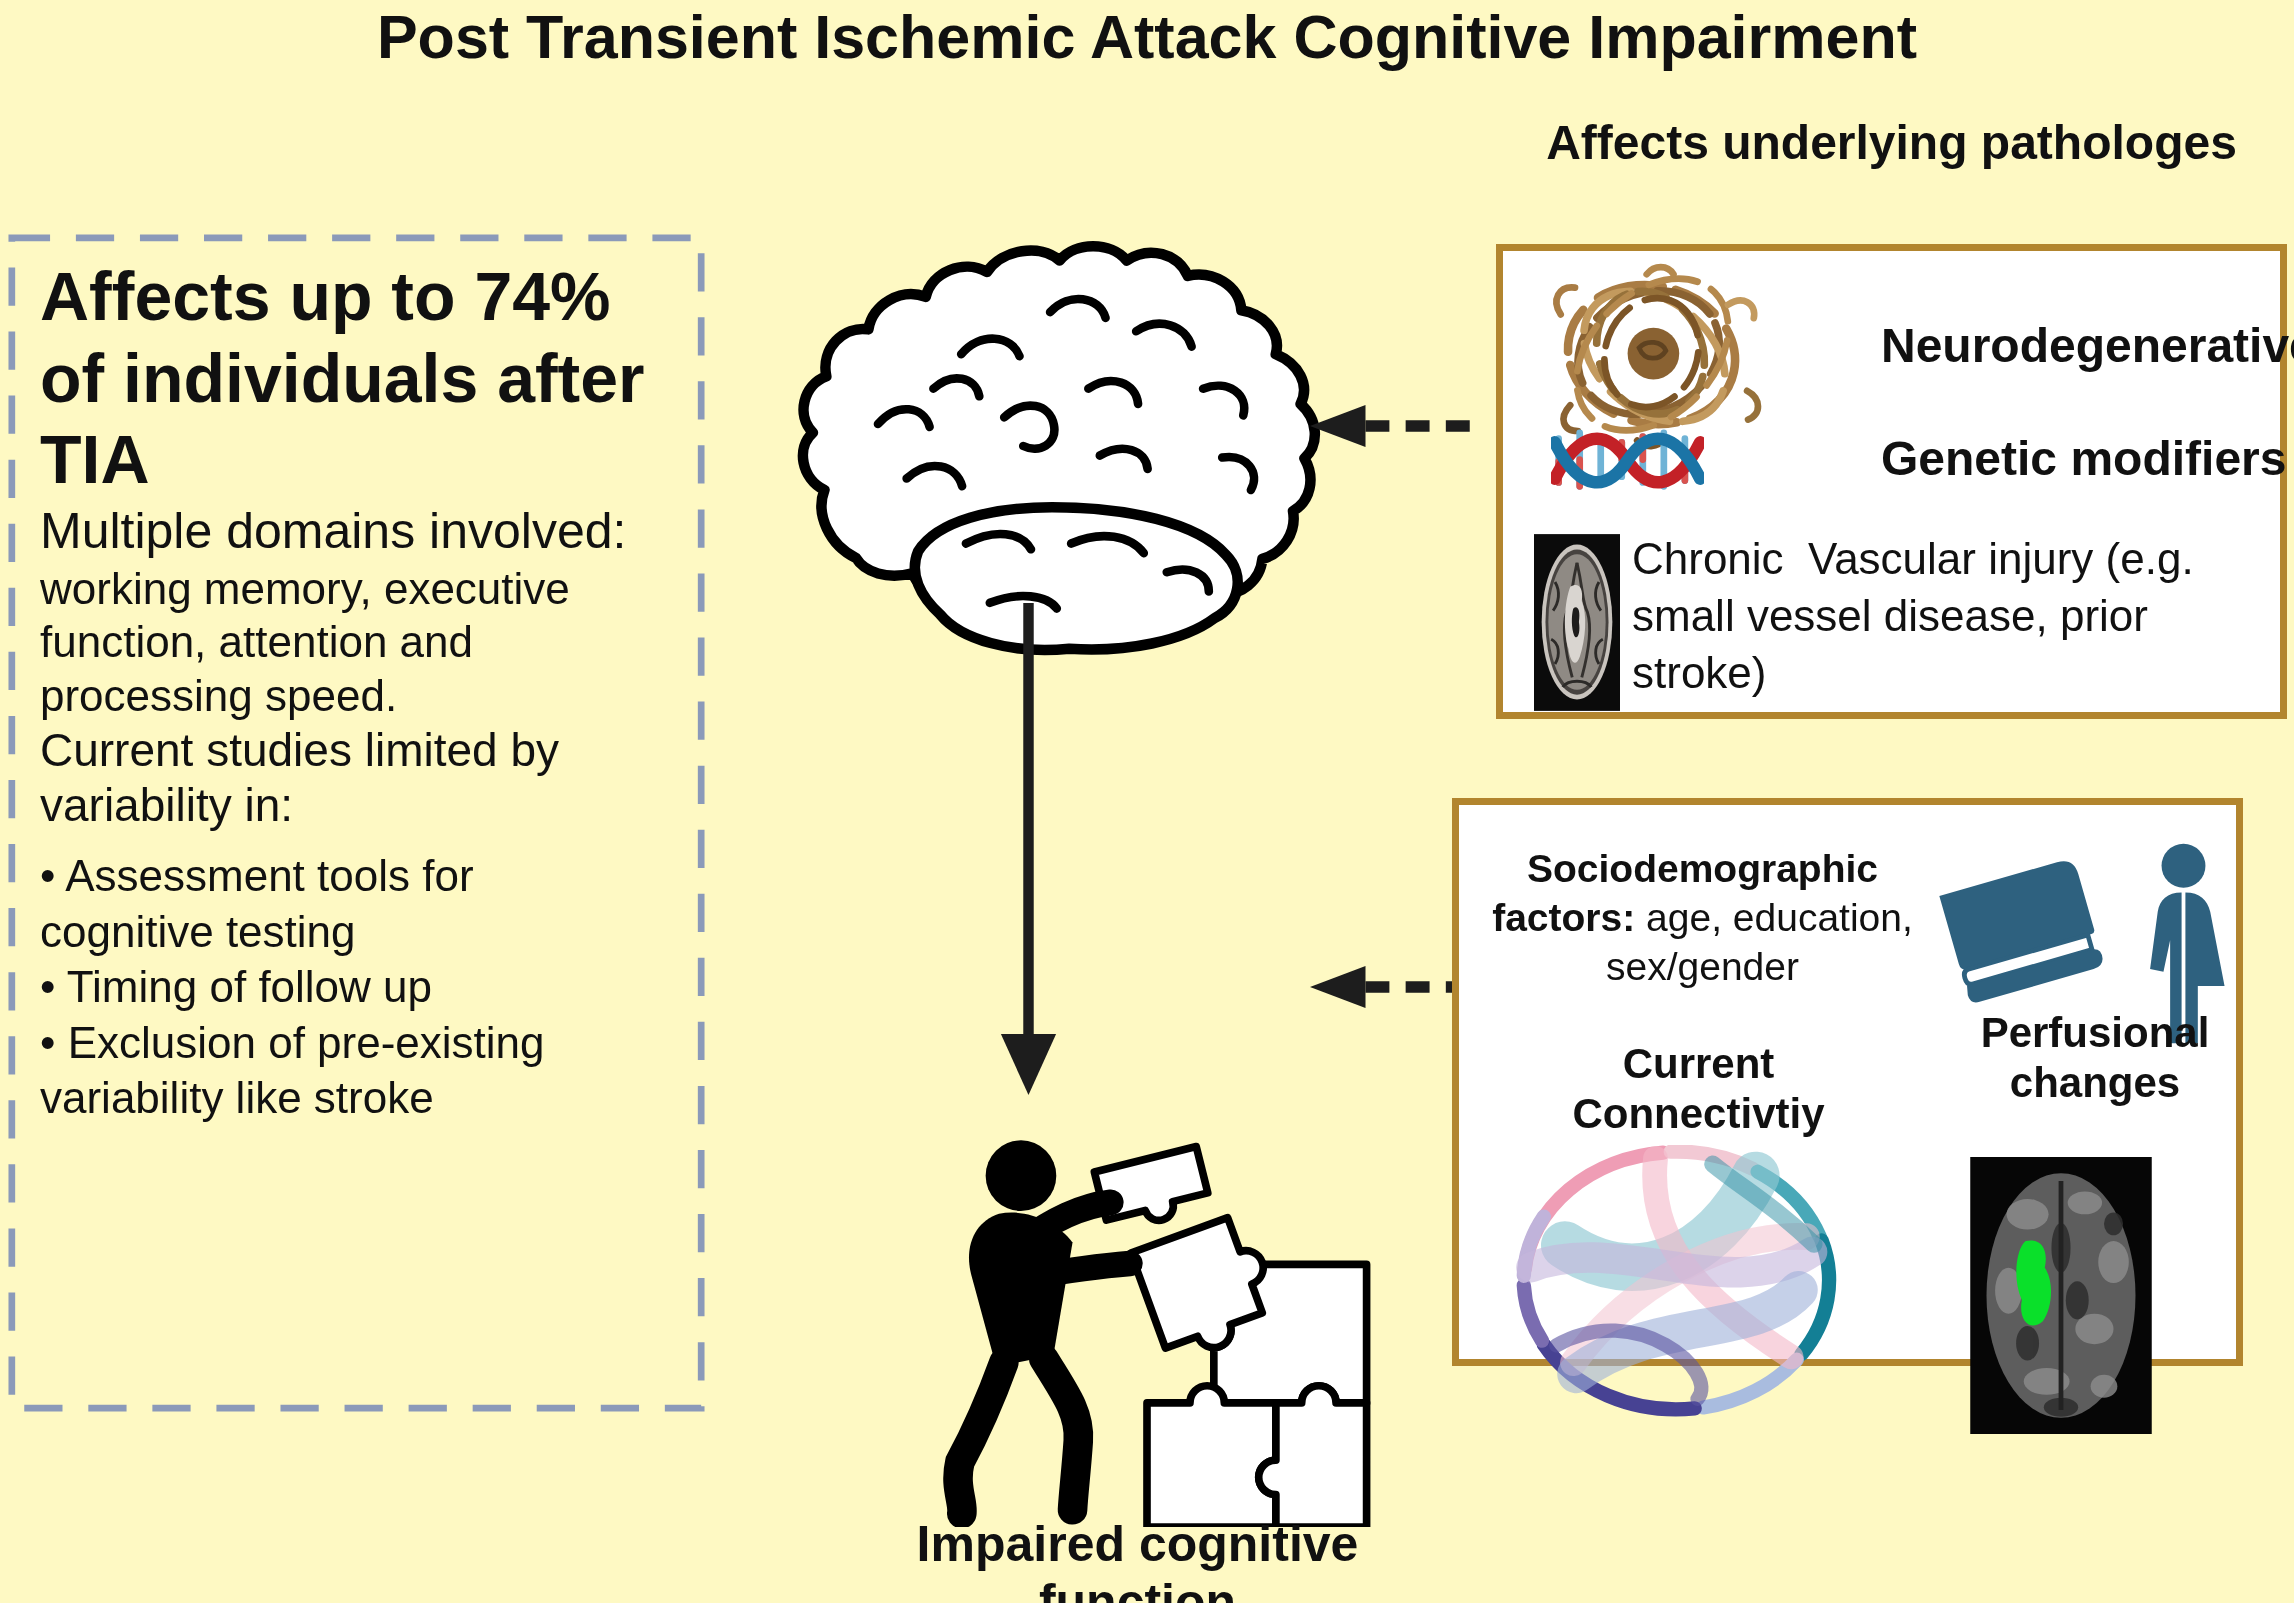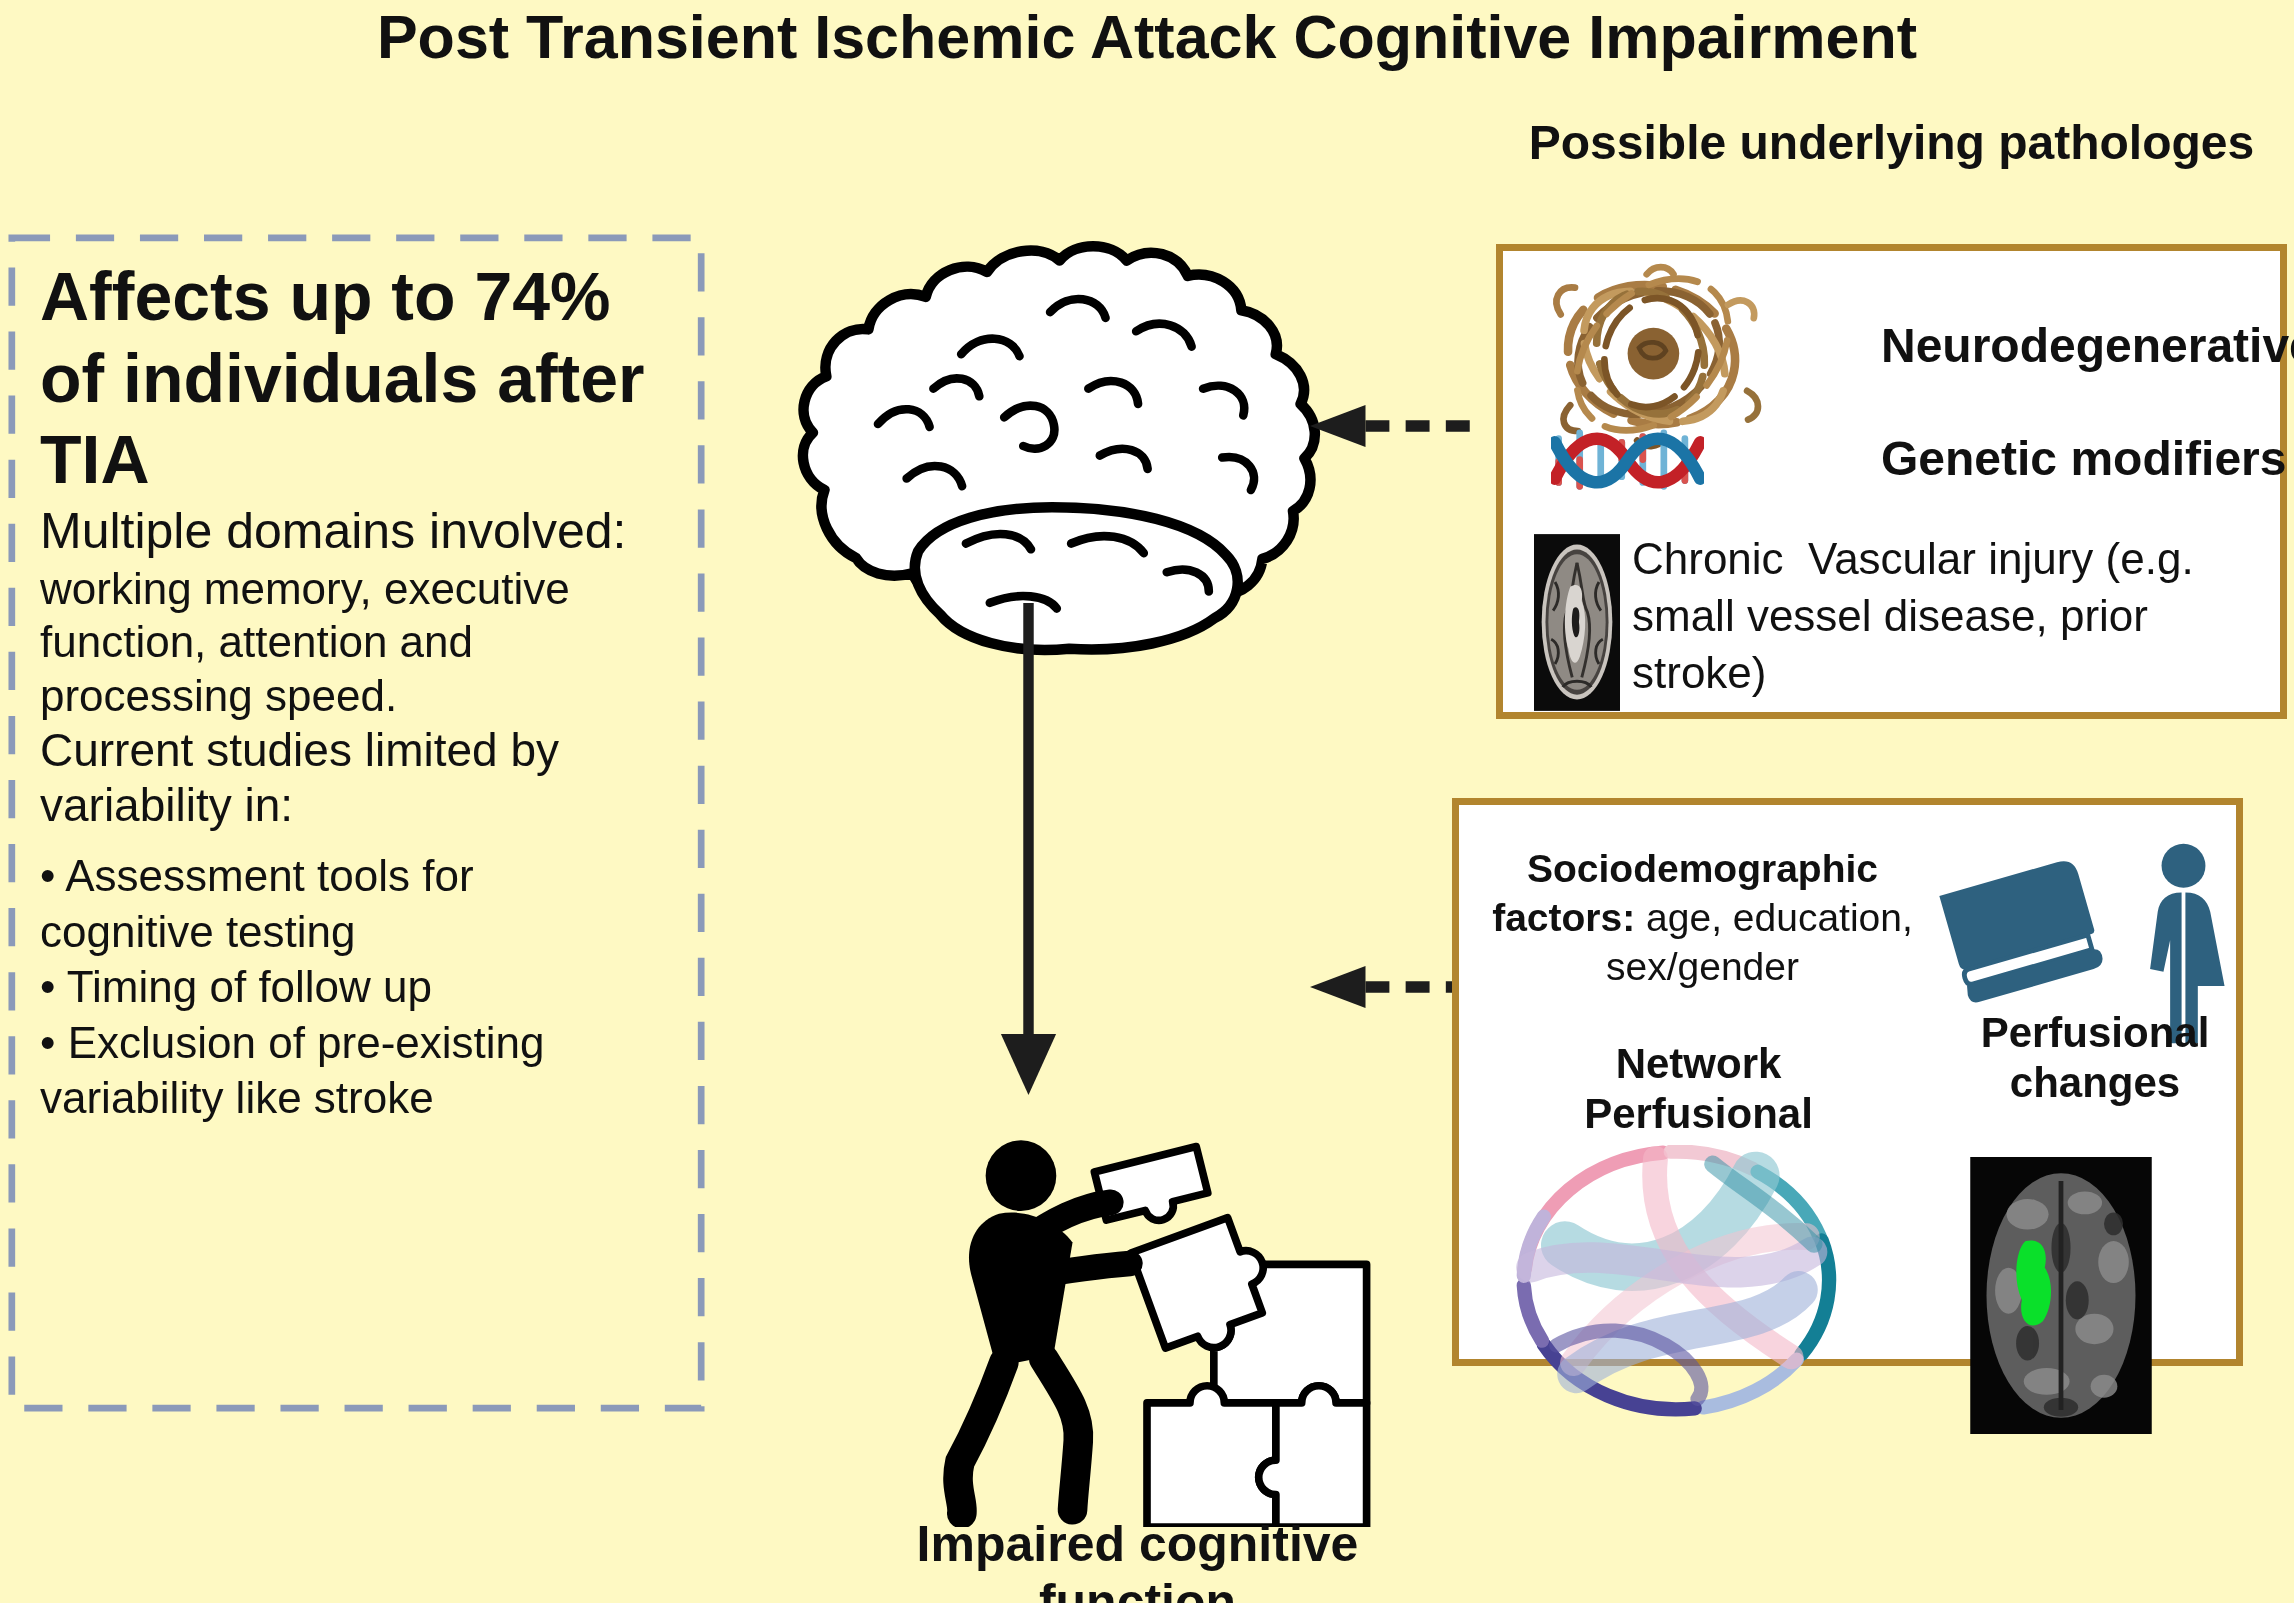--- a/index.html
+++ b/index.html
@@ -39,21 +39,21 @@
   }
   svg{display:block;}
 </style>
 </head>
 <body>
 
 <div id="figure">
 
   <div id="title" class="abs">Post Transient Ischemic Attack Cognitive Impairment</div>
 
-  <div id="pathologies-heading" class="abs">Possible underlying pathologes</div>
+  <div id="pathologies-heading" class="abs">Affects underlying pathologes</div>
 
   <svg id="left-box-border" class="abs" width="697" height="1178" viewBox="0 0 729 1232">
     <rect x="4" y="4" width="721" height="1224" fill="none" stroke="#8b9ab9" stroke-width="7" stroke-dasharray="40 27"></rect>
   </svg>
   <div id="left-panel-text" class="abs">
     <div class="p1">Affects up to 74% of individuals after TIA</div>
     <div class="p2">
       <span class="lead">Multiple domains involved:</span>
       <span>working memory, executive function, attention and processing speed.</span>
     </div>
@@ -165,21 +165,21 @@
     </svg>
 
     <svg class="abs" style="left:672px;top:36px;" width="105" height="210" viewBox="0 0 110 220">
       <g fill="#2e617f">
         <circle cx="55" cy="26" r="23"></circle>
         <path d="M53,54 C38,54 30,62 28,74 L20,134 L34,137 L41,104 L41,212 L53,212 Z"></path>
         <path d="M57,54 C72,54 80,62 83,74 L98,152 L70,152 L70,212 L57,212 Z"></path>
       </g>
     </svg>
 
-    <div class="abs mod-label" style="left:72px;top:234px;width:335px;">Network Perfusional</div>
+    <div class="abs mod-label" style="left:72px;top:234px;width:335px;">Current Connectivtiy</div>
     <div class="abs mod-label" style="left:483px;top:203px;width:306px;">Perfusional changes</div>
 
     <svg class="abs" style="left:53px;top:340px;" width="330" height="272" viewBox="0 0 345 285">
       <g fill="none" stroke-width="15" stroke-linecap="round">
         <path d="M158,8 A160,135 0 0 0 13,130" stroke="#ef9db5"></path>
         <path d="M252,25 A160,135 0 0 0 166,7" stroke="#f2c9d4"></path>
         <path d="M322,96 A160,135 0 0 0 257,28" stroke="#49a8b8"></path>
         <path d="M303,219 A160,135 0 0 0 324,100" stroke="#137f95"></path>
         <path d="M200,275 A160,135 0 0 0 298,225" stroke="#a9bcdf"></path>
         <path d="M33,209 A160,135 0 0 0 191,276" stroke="#474293"></path>

